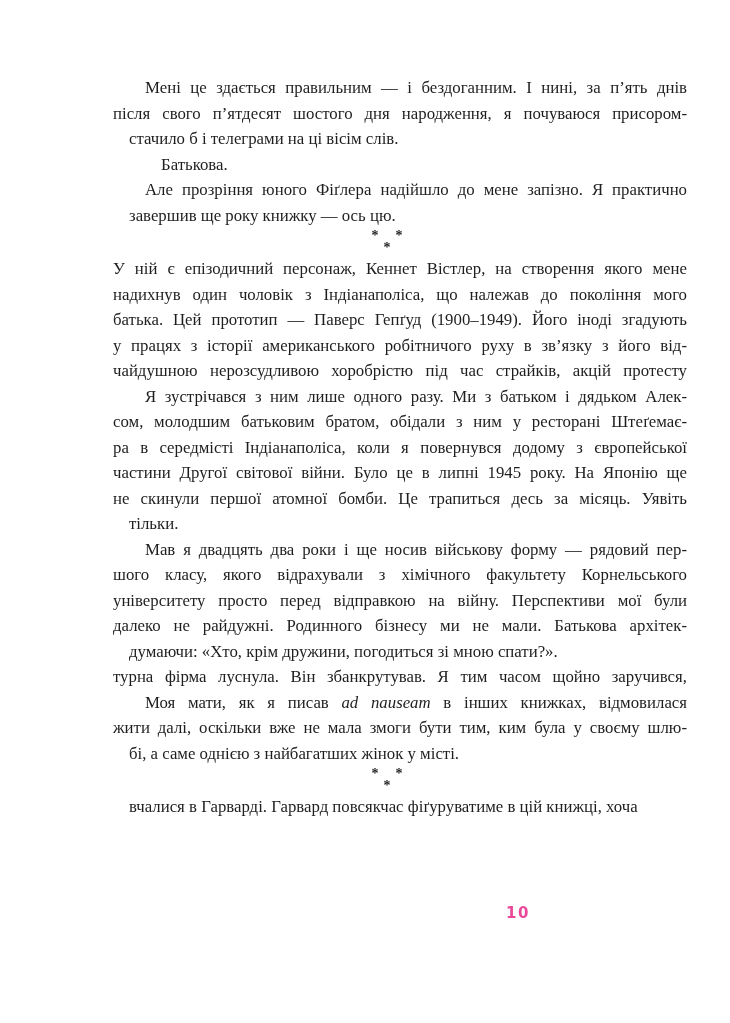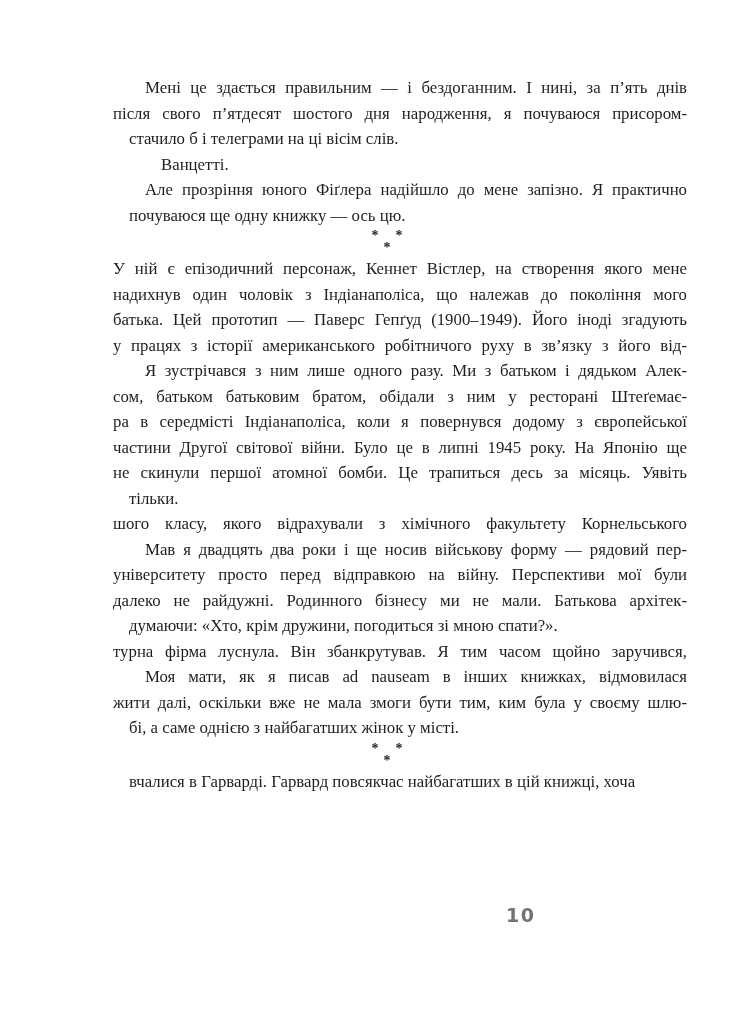--- a/index.html
+++ b/index.html
@@ -23,21 +23,21 @@
     line-height: 25.5px;
   }
   .paragraph { margin: 0; }
   .line {
     text-align: justify;
     text-align-last: justify;
     white-space: normal;
   }
   .line.last { text-align-last: left; margin-left: 16px; }
   .line.indent { text-indent: 32px; }
-  .italic { }
+  .italic { font-style: italic; }
   .dinkus {
     height: 28px;
     box-sizing: border-box;
     padding-top: 4px;
     position: relative;
     left: -13px;
   }
   .dinkus .row {
     display: flex;
     justify-content: center;
@@ -46,85 +46,86 @@
     color: #1e1e1e;
     font-weight: bold;
   }
   .dinkus .row.top { gap: 17px; }
   .dinkus .row.bottom { margin-top: 4px; }
   .folio {
     position: absolute;
     left: 506px; top: 904px;
     font-family: "DejaVu Sans", "Liberation Sans", sans-serif;
     font-weight: 700;
-    font-size: 19px;
+    font-size: 15px;
     letter-spacing: 1.5px;
-    color: #737373;
+    color: #ec4899;
   }
 </style>
 </head>
 <body>
 
 <div class="page">
   <div class="text-block">
       <div class="paragraph">
         <div class="line indent">Мені це здається правильним — і бездоганним. І нині, за п’ять днів</div>
         <div class="line">після свого п’ятдесят шостого дня народження, я почуваюся присором-</div>
         <div class="line last">стачило б і телеграми на ці вісім слів.</div>
       </div>
       <div class="paragraph">
-        <div class="line last indent">Ванцетті.</div>
+        <div class="line last indent">Батькова.</div>
       </div>
       <div class="paragraph">
         <div class="line indent">Але прозріння юного Фіґлера надійшло до мене запізно. Я практично</div>
-        <div class="line last">почуваюся ще одну книжку — ось цю.</div>
+        <div class="line last">завершив ще року книжку — ось цю.</div>
       </div>
       <div class="dinkus">
         <div class="row top">
           <span>*</span>
           <span>*</span>
         </div>
         <div class="row bottom">
           <span>*</span>
         </div>
       </div>
       <div class="paragraph">
         <div class="line">У ній є епізодичний персонаж, Кеннет Вістлер, на створення якого мене</div>
         <div class="line">надихнув один чоловік з Індіанаполіса, що належав до покоління мого</div>
         <div class="line">батька. Цей прототип — Паверс Гепґуд (1900–1949). Його іноді згадують</div>
         <div class="line">у працях з історії американського робітничого руху в зв’язку з його від-</div>
+        <div class="line">чайдушною нерозсудливою хоробрістю під час страйків, акцій протесту</div>
       </div>
       <div class="paragraph">
         <div class="line indent">Я зустрічався з ним лише одного разу. Ми з батьком і дядьком Алек-</div>
-        <div class="line">сом, батьком батьковим братом, обідали з ним у ресторані Штеґемає-</div>
+        <div class="line">сом, молодшим батьковим братом, обідали з ним у ресторані Штеґемає-</div>
         <div class="line">ра в середмісті Індіанаполіса, коли я повернувся додому з європейської</div>
         <div class="line">частини Другої світової війни. Було це в липні 1945 року. На Японію ще</div>
         <div class="line">не скинули першої атомної бомби. Це трапиться десь за місяць. Уявіть</div>
         <div class="line last">тільки.</div>
       </div>
       <div class="paragraph">
+        <div class="line indent">Мав я двадцять два роки і ще носив військову форму — рядовий пер-</div>
         <div class="line">шого класу, якого відрахували з хімічного факультету Корнельського</div>
-        <div class="line indent">Мав я двадцять два роки і ще носив військову форму — рядовий пер-</div>
         <div class="line">університету просто перед відправкою на війну. Перспективи мої були</div>
         <div class="line">далеко не райдужні. Родинного бізнесу ми не мали. Батькова архітек-</div>
         <div class="line last">думаючи: «Хто, крім дружини, погодиться зі мною спати?».</div>
         <div class="line">турна фірма луснула. Він збанкрутував. Я тим часом щойно заручився,</div>
       </div>
       <div class="paragraph">
         <div class="line indent"><span>Моя мати, як я писав </span><span class="italic">ad nauseam</span><span> в інших книжках, відмовилася</span></div>
         <div class="line">жити далі, оскільки вже не мала змоги бути тим, ким була у своєму шлю-</div>
         <div class="line last">бі, а саме однією з найбагатших жінок у місті.</div>
       </div>
       <div class="dinkus">
         <div class="row top">
           <span>*</span>
           <span>*</span>
         </div>
         <div class="row bottom">
           <span>*</span>
         </div>
       </div>
       <div class="paragraph">
-        <div class="line last">вчалися в Гарварді. Гарвард повсякчас найбагатших в цій книжці, хоча</div>
+        <div class="line last">вчалися в Гарварді. Гарвард повсякчас фіґуруватиме в цій книжці, хоча</div>
       </div>
     </div>
   <div class="folio">10</div>
 </div>
 
 </body></html>

